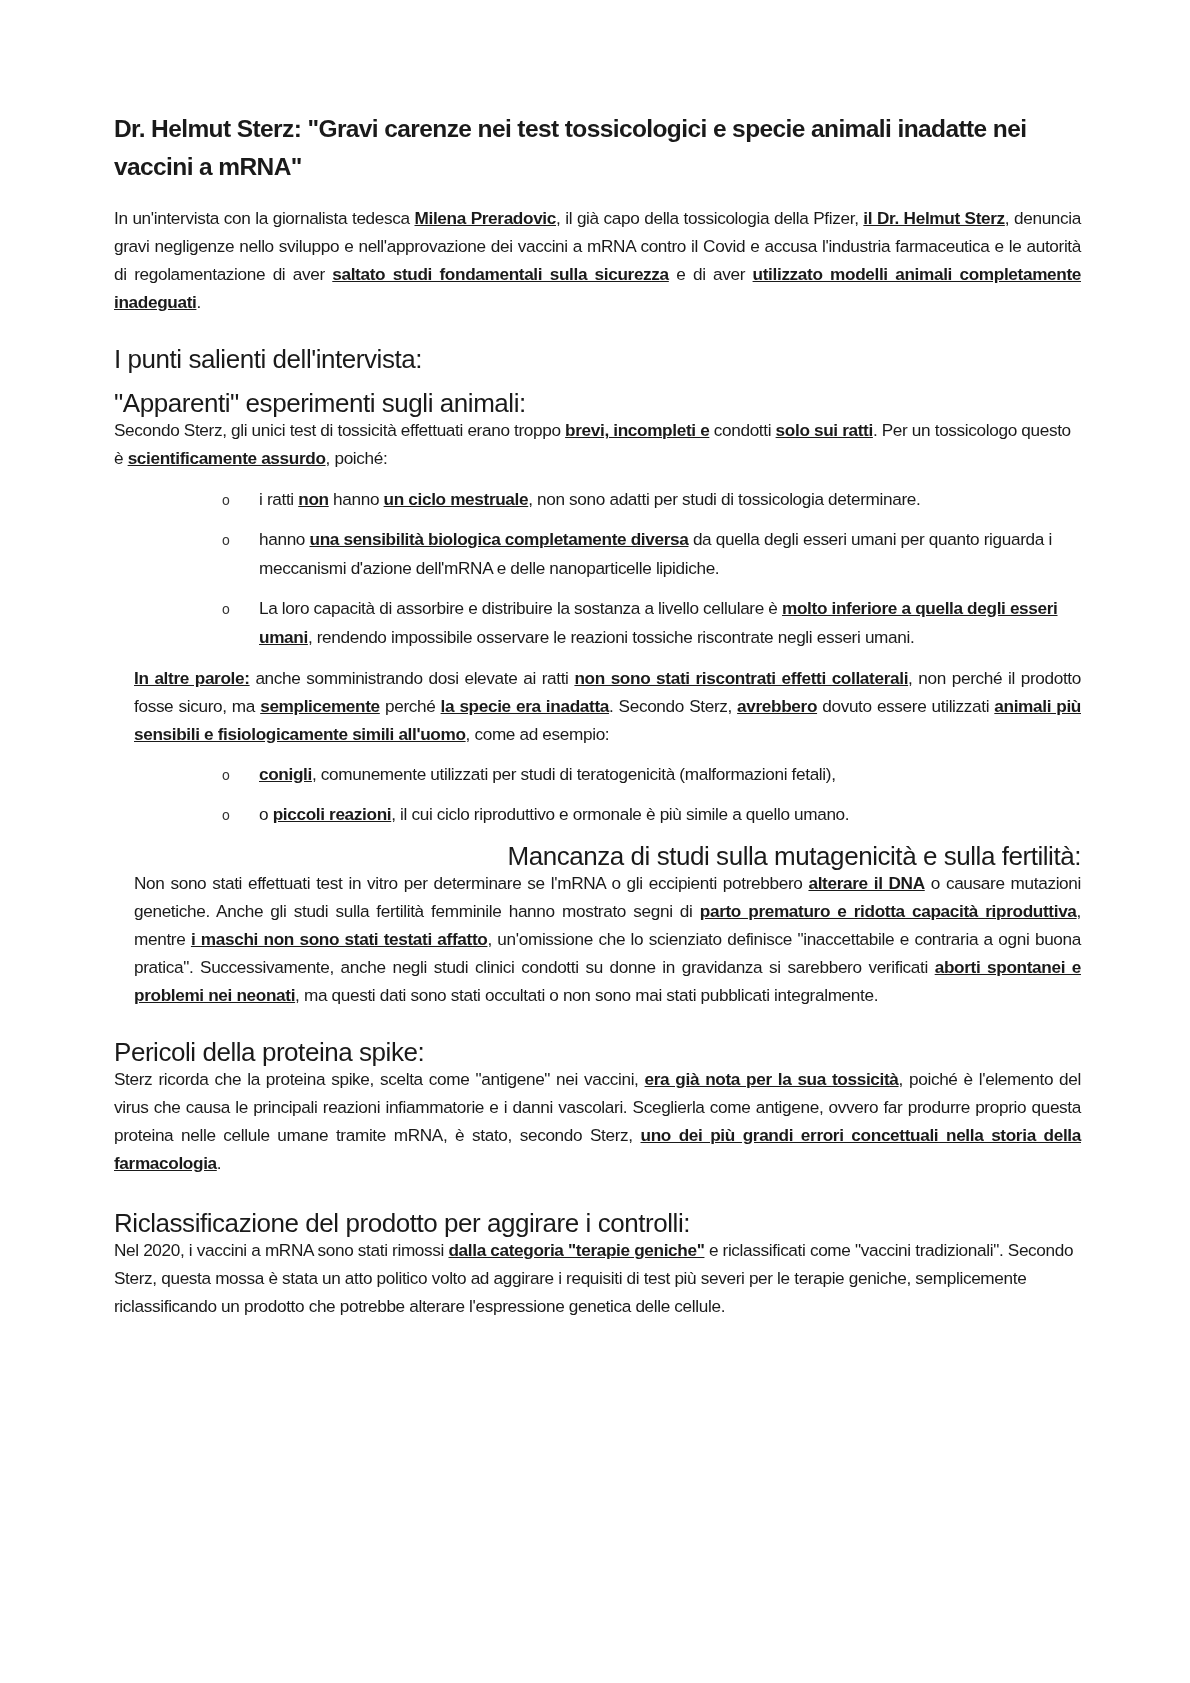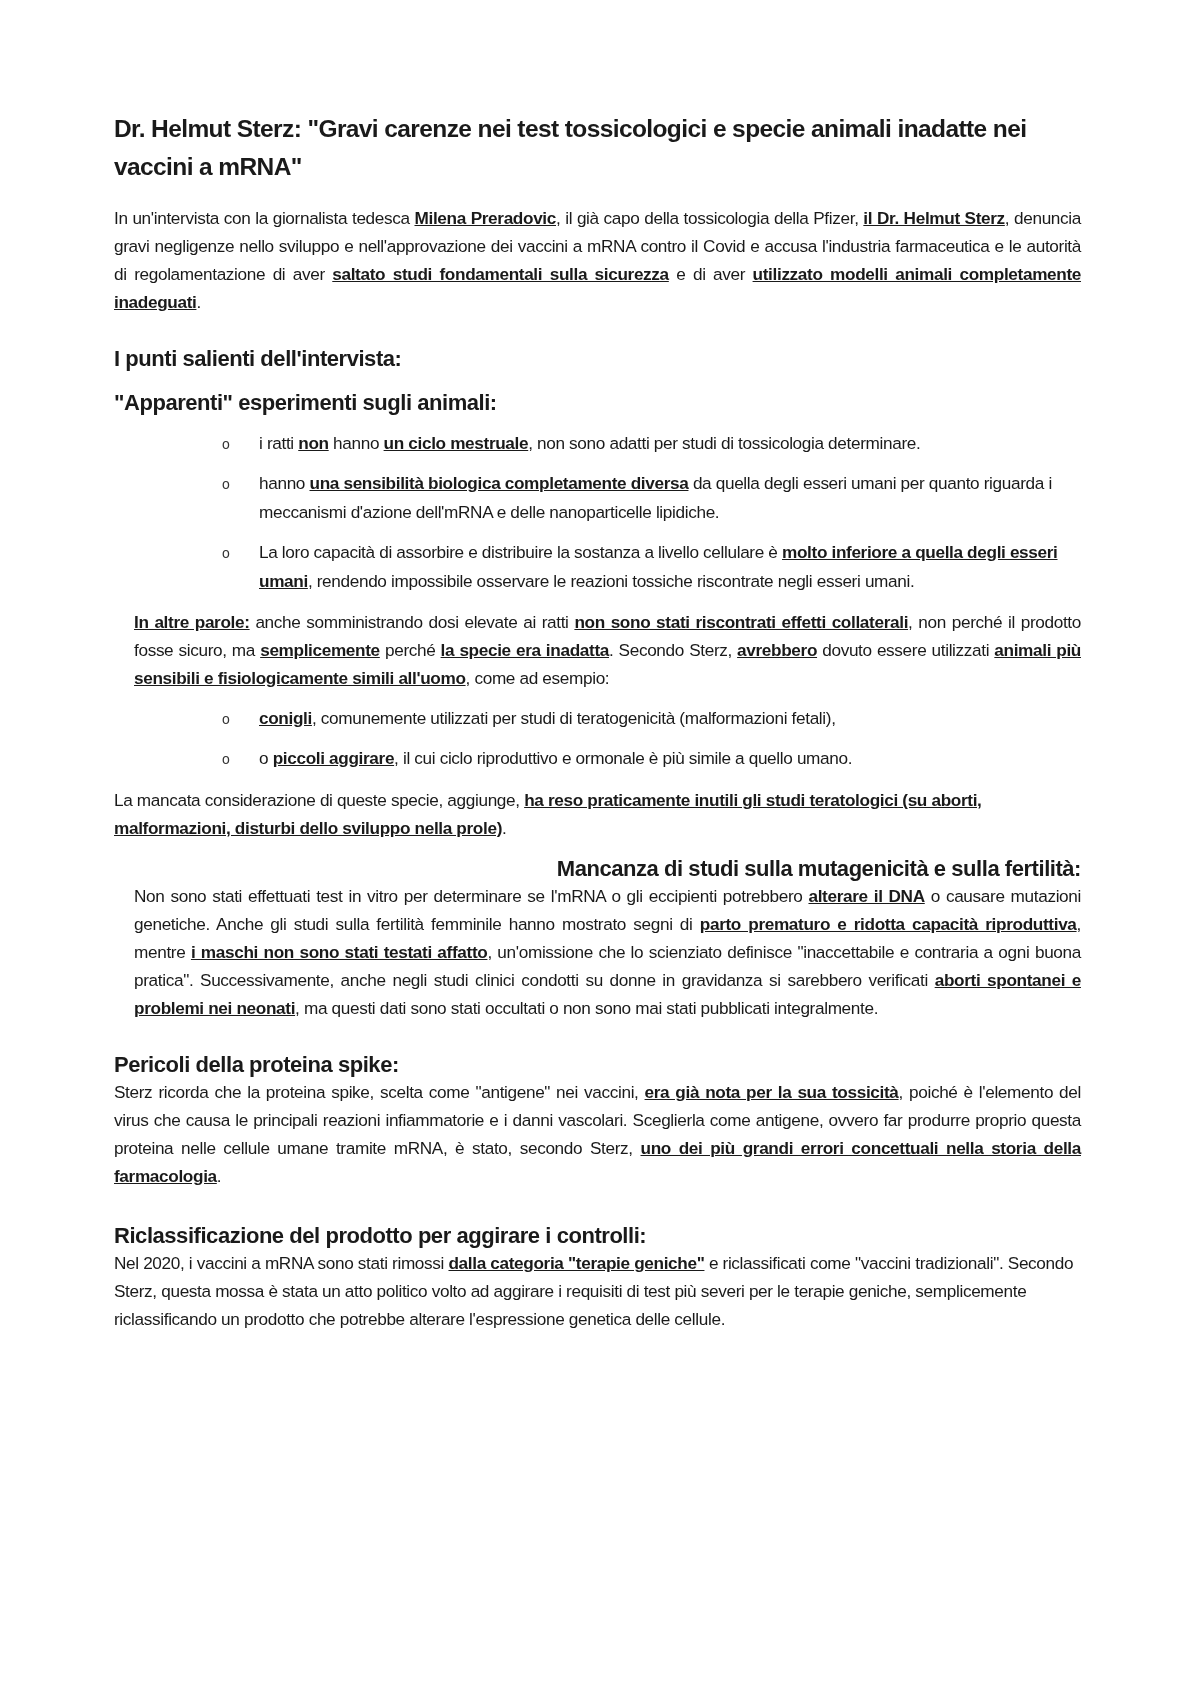--- a/index.html
+++ b/index.html
@@ -10,21 +10,21 @@
   }
   .page {
     position: absolute; left: 114px; top: 110px; width: 967px;
     font-size: 17.2px; letter-spacing: -0.35px;
   }
   h1 {
     font-size: 24.5px; font-weight: bold; line-height: 38px;
     margin: 0 0 18px 0; letter-spacing: -0.6px;
   }
   h2 {
-    font-size: 22px; font-weight: bold; margin: 0; line-height: 26px;
+    font-size: 26px; font-weight: normal; margin: 0; line-height: 26px;
     letter-spacing: -0.45px;
   }
   p { margin: 0; line-height: 28px; }
   .just { text-align: justify; text-align-last: justify; }
   .justify { text-align: justify; margin-left: 20px; }
   b { font-weight: bold; text-decoration: underline; }
   ul.circ { list-style: none; margin: 0; padding: 0; }
   ul.circ li {
     position: relative; padding-left: 145px; line-height: 29px;
   }
@@ -37,35 +37,35 @@
 
 <div class="page">
 
   <h1>Dr. Helmut Sterz: "Gravi carenze nei test tossicologici e specie animali inadatte nei vaccini a mRNA"</h1>
 
   <p class="just"><span>In un'intervista con la giornalista tedesca </span><b>Milena Preradovic</b><span>, il già capo della tossicologia della Pfizer, </span><b>il Dr. Helmut Sterz</b><span>, denuncia gravi negligenze nello sviluppo e nell'approvazione dei vaccini a mRNA contro il Covid e accusa l'industria farmaceutica e le autorità di regolamentazione di aver </span><b>saltato studi fondamentali sulla sicurezza</b><span> e di aver </span><b>utilizzato modelli animali completamente inadeguati</b><span>.</span></p>
 
   <h2 style="margin-top:30px;">I punti salienti dell'intervista:</h2>
 
   <h2 style="margin-top:18px;">"Apparenti" esperimenti sugli animali:</h2>
+  <p><span>Secondo Sterz, gli unici test di tossicità effettuati erano troppo </span><b>brevi, incompleti e</b><span> condotti </span><b>solo sui ratti</b><span>. Per un tossicologo questo è </span><b>scientificamente assurdo</b><span>, poiché:</span></p>
 
   <ul class="circ" style="margin-top:13px;">
     <li style="margin-bottom:11px;"><span class="bullet">o</span><span>i ratti </span><b>non</b><span> hanno </span><b>un ciclo mestruale</b><span>, non sono adatti per studi di tossicologia determinare.</span></li>
     <li style="margin-bottom:11px;"><span class="bullet">o</span><span>hanno </span><b>una sensibilità biologica completamente diversa</b><span> da quella degli esseri umani per quanto riguarda i meccanismi d'azione dell'mRNA e delle nanoparticelle lipidiche.</span></li>
     <li><span class="bullet">o</span><span>La loro capacità di assorbire e distribuire la sostanza a livello cellulare è </span><b>molto inferiore a quella degli esseri umani</b><span>, rendendo impossibile osservare le reazioni tossiche riscontrate negli esseri umani.</span></li>
   </ul>
 
   <p class="justify" style="margin-top:12px;"><b>In altre parole:</b><span> anche somministrando dosi elevate ai ratti </span><b>non sono stati riscontrati effetti collaterali</b><span>, non perché il prodotto fosse sicuro, ma </span><b>semplicemente</b><span> perché </span><b>la specie era inadatta</b><span>. Secondo Sterz, </span><b>avrebbero</b><span> dovuto essere utilizzati </span><b>animali più sensibili e fisiologicamente simili all'uomo</b><span>, come ad esempio:</span></p>
 
   <ul class="circ" style="margin-top:12px;">
     <li style="margin-bottom:11px;"><span class="bullet">o</span><span></span><b>conigli</b><span>, comunemente utilizzati per studi di teratogenicità (malformazioni fetali),</span></li>
-    <li><span class="bullet">o</span><span>o </span><b>piccoli aggirare</b><span>, il cui ciclo riproduttivo e ormonale è più simile a quello umano.</span></li>
+    <li><span class="bullet">o</span><span>o </span><b>piccoli reazioni</b><span>, il cui ciclo riproduttivo e ormonale è più simile a quello umano.</span></li>
   </ul>
 
-  <p style="margin-top:13px;"><span>La mancata considerazione di queste specie, aggiunge, </span><b>ha reso praticamente inutili gli studi teratologici (su aborti, malformazioni, disturbi dello sviluppo nella prole)</b><span>.</span></p>
 
   <h2 style="margin-top:14px;text-align:right;">Mancanza di studi sulla mutagenicità e sulla fertilità:</h2>
   <p class="justify"><span> Non sono stati effettuati test in vitro per determinare se l'mRNA o gli eccipienti potrebbero </span><b>alterare il DNA</b><span> o causare mutazioni genetiche. Anche gli studi sulla fertilità femminile hanno mostrato segni di </span><b>parto prematuro e ridotta capacità riproduttiva</b><span>, mentre </span><b>i maschi non sono stati testati affatto</b><span>, un'omissione che lo scienziato definisce "inaccettabile e contraria a ogni buona pratica". Successivamente, anche negli studi clinici condotti su donne in gravidanza si sarebbero verificati </span><b>aborti spontanei e problemi nei neonati</b><span>, ma questi dati sono stati occultati o non sono mai stati pubblicati integralmente.</span></p>
 
   <h2 style="margin-top:30px;">Pericoli della proteina spike:</h2>
   <p class="just"><span>Sterz ricorda che la proteina spike, scelta come "antigene" nei vaccini, </span><b>era già nota per la sua tossicità</b><span>, poiché è l'elemento del virus che causa le principali reazioni infiammatorie e i danni vascolari. Sceglierla come antigene, ovvero far produrre proprio questa proteina nelle cellule umane tramite mRNA, è stato, secondo Sterz, </span><b>uno dei più grandi errori concettuali nella storia della farmacologia</b><span>.</span></p>
 
   <h2 style="margin-top:33px;">Riclassificazione del prodotto per aggirare i controlli:</h2>
   <p><span>Nel 2020, i vaccini a mRNA sono stati rimossi </span><b>dalla categoria "terapie geniche"</b><span> e riclassificati come "vaccini tradizionali". Secondo Sterz, questa mossa è stata un atto politico volto ad aggirare i requisiti di test più severi per le terapie geniche, semplicemente riclassificando un prodotto che potrebbe alterare l'espressione genetica delle cellule.</span></p>
 

